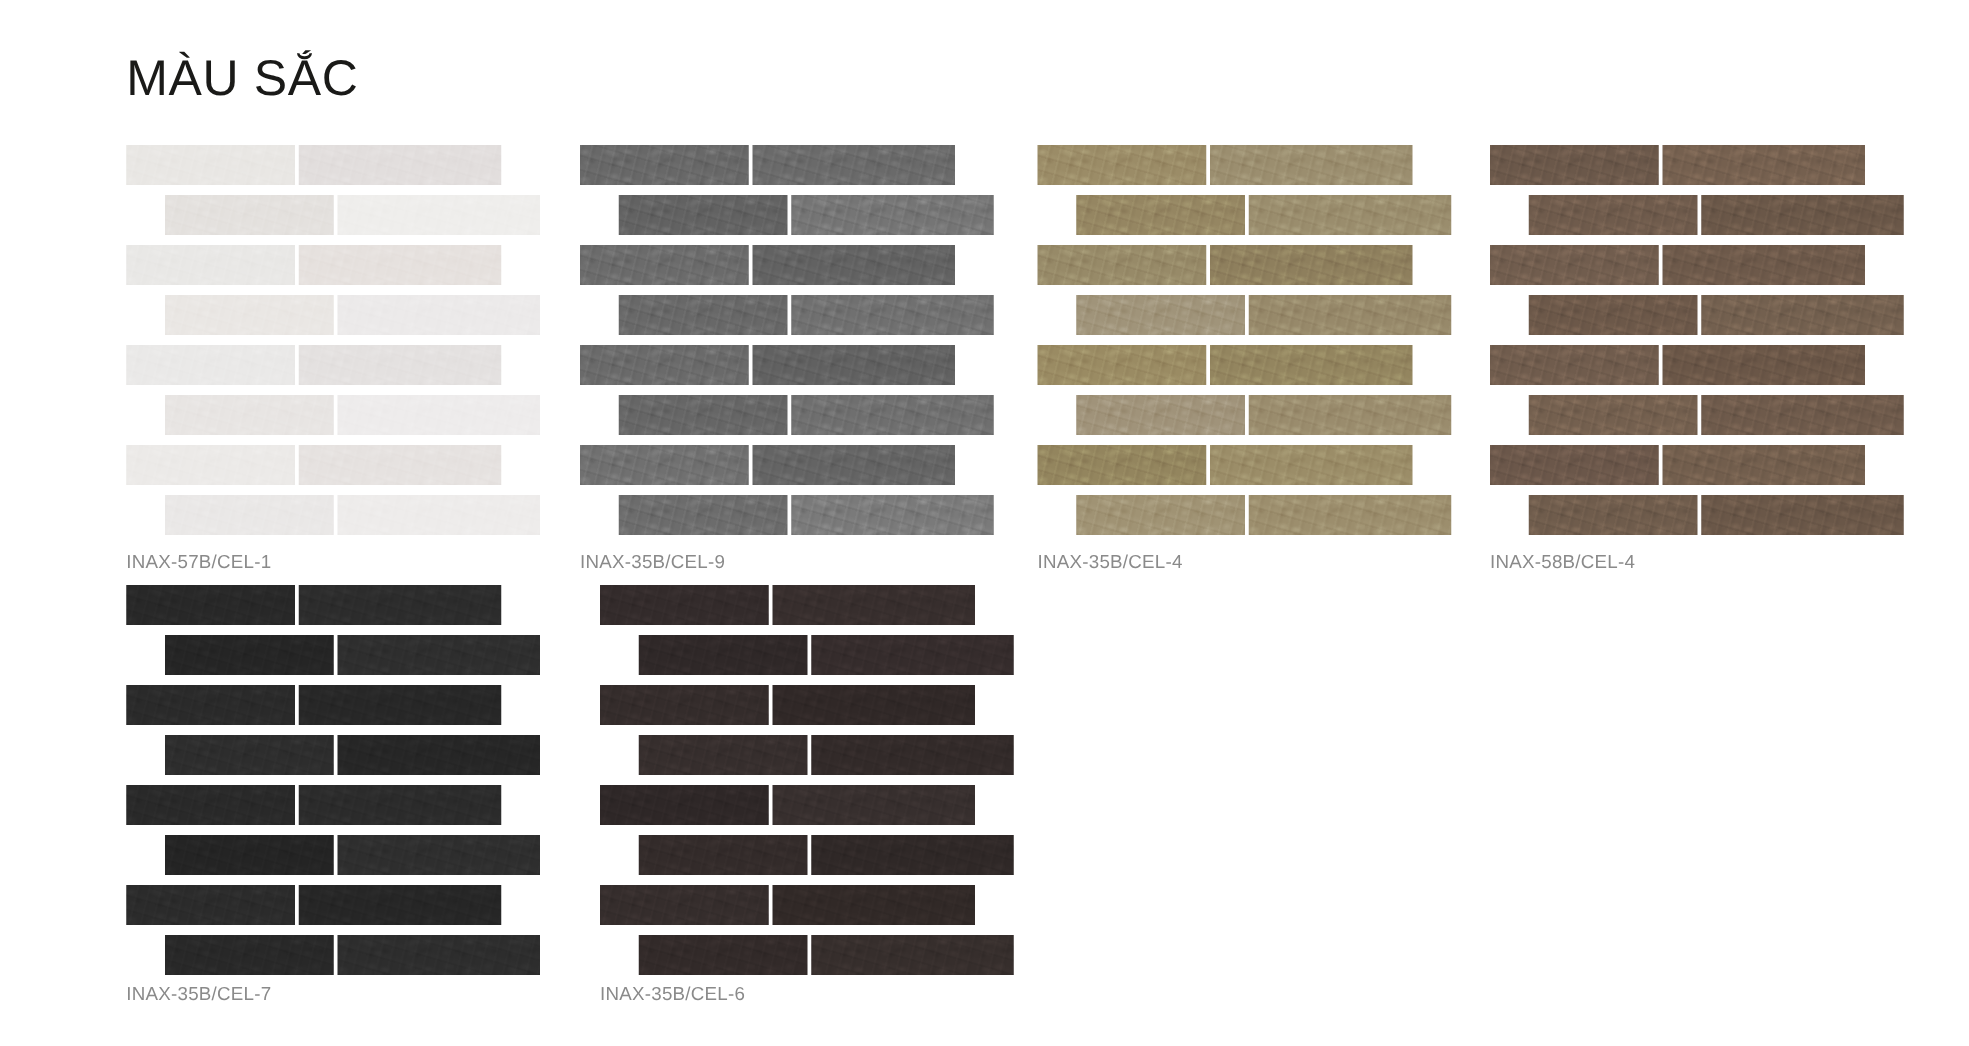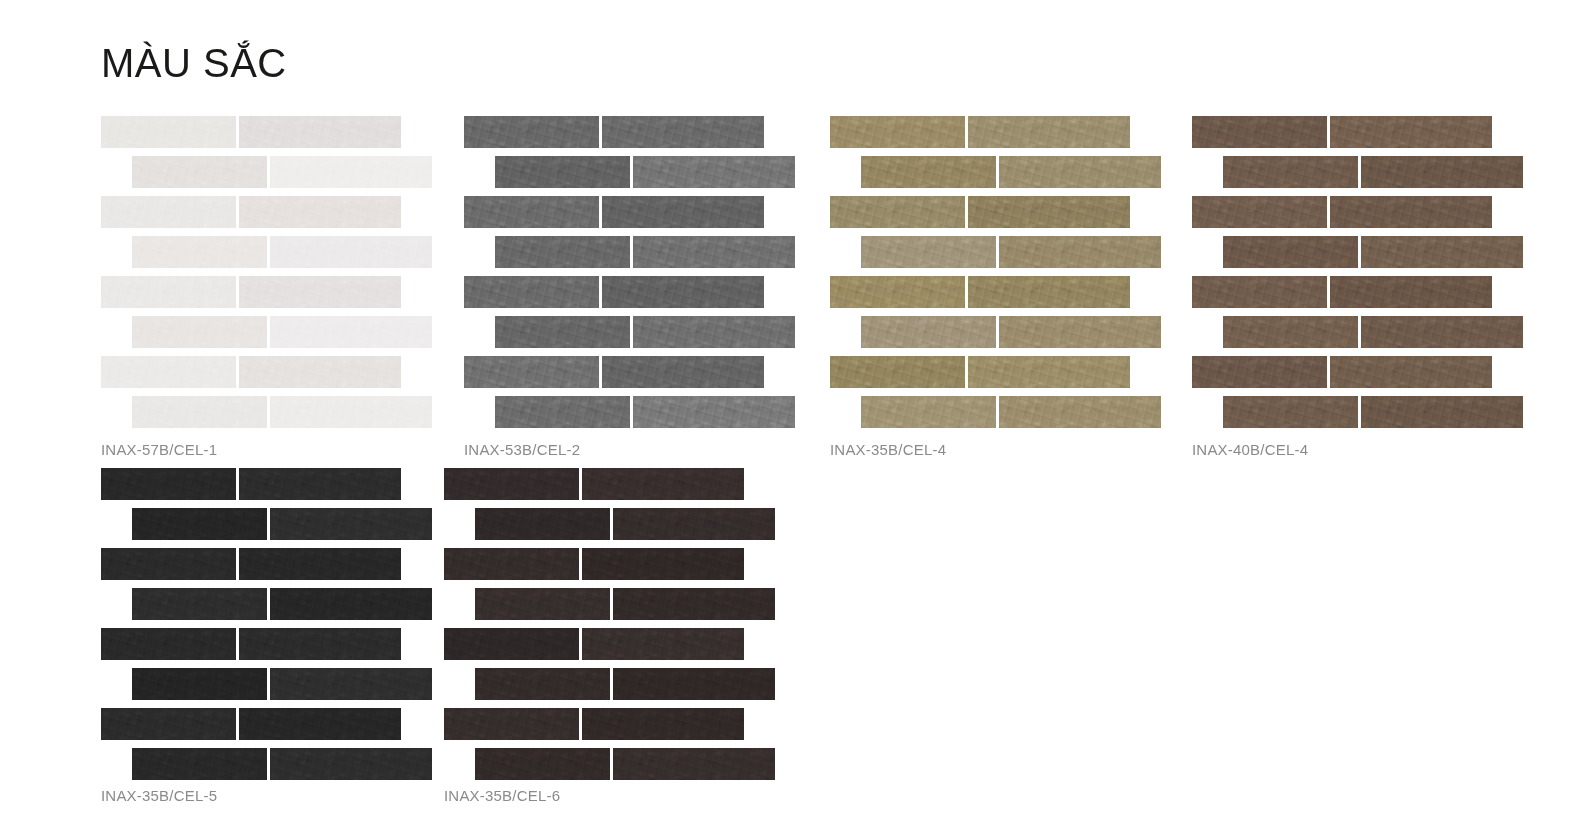--- a/index.html
+++ b/index.html
@@ -168,21 +168,21 @@
         </div>
         <div class="tile-row" style="top: 240px;">
           <div class="tile short" style="background: rgb(112, 112, 112);"></div>
           <div class="tile long" style="background: rgb(100, 100, 100);"></div>
         </div>
         <div class="tile-row offset" style="top: 280px;">
           <div class="tile short" style="background: rgb(108, 108, 108);"></div>
           <div class="tile long" style="background: rgb(122, 122, 122);"></div>
         </div>
       </div>
-      <div class="swatch-label" style="top: 325px;">INAX-53B/CEL-2</div>
+      <div class="swatch-label" style="top: 325px;">INAX-35B/CEL-9</div>
     </div>
     <div class="swatch" style="left: 830px; top: 116px;">
       <div class="tile-stack">
         <div class="tile-row" style="top: 0px;">
           <div class="tile short" style="background: rgb(155, 140, 103);"></div>
           <div class="tile long" style="background: rgb(155, 142, 111);"></div>
         </div>
         <div class="tile-row offset" style="top: 40px;">
           <div class="tile short" style="background: rgb(149, 134, 98);"></div>
           <div class="tile long" style="background: rgb(154, 141, 109);"></div>
@@ -242,21 +242,21 @@
         </div>
         <div class="tile-row" style="top: 240px;">
           <div class="tile short" style="background: rgb(107, 87, 74);"></div>
           <div class="tile long" style="background: rgb(114, 94, 77);"></div>
         </div>
         <div class="tile-row offset" style="top: 280px;">
           <div class="tile short" style="background: rgb(111, 92, 76);"></div>
           <div class="tile long" style="background: rgb(106, 87, 72);"></div>
         </div>
       </div>
-      <div class="swatch-label" style="top: 325px;">INAX-40B/CEL-4</div>
+      <div class="swatch-label" style="top: 325px;">INAX-58B/CEL-4</div>
     </div>
     <div class="swatch" style="left: 101px; top: 468px;">
       <div class="tile-stack">
         <div class="tile-row" style="top: 0px;">
           <div class="tile short" style="background: rgb(40, 40, 40);"></div>
           <div class="tile long" style="background: rgb(44, 44, 44);"></div>
         </div>
         <div class="tile-row offset" style="top: 40px;">
           <div class="tile short" style="background: rgb(37, 37, 37);"></div>
           <div class="tile long" style="background: rgb(46, 46, 46);"></div>
@@ -279,23 +279,23 @@
         </div>
         <div class="tile-row" style="top: 240px;">
           <div class="tile short" style="background: rgb(43, 43, 43);"></div>
           <div class="tile long" style="background: rgb(38, 38, 38);"></div>
         </div>
         <div class="tile-row offset" style="top: 280px;">
           <div class="tile short" style="background: rgb(40, 40, 40);"></div>
           <div class="tile long" style="background: rgb(45, 45, 45);"></div>
         </div>
       </div>
-      <div class="swatch-label" style="top: 319px;">INAX-35B/CEL-5</div>
-    </div>
-    <div class="swatch" style="left: 444px; top: 468px; text-align: right;">
+      <div class="swatch-label" style="top: 319px;">INAX-35B/CEL-7</div>
+    </div>
+    <div class="swatch" style="left: 480px; top: 468px; text-align: right;">
       <div class="tile-stack">
         <div class="tile-row" style="top: 0px;">
           <div class="tile short" style="background: rgb(51, 43, 43);"></div>
           <div class="tile long" style="background: rgb(55, 46, 45);"></div>
         </div>
         <div class="tile-row offset" style="top: 40px;">
           <div class="tile short" style="background: rgb(47, 40, 40);"></div>
           <div class="tile long" style="background: rgb(53, 44, 44);"></div>
         </div>
         <div class="tile-row" style="top: 80px;">

